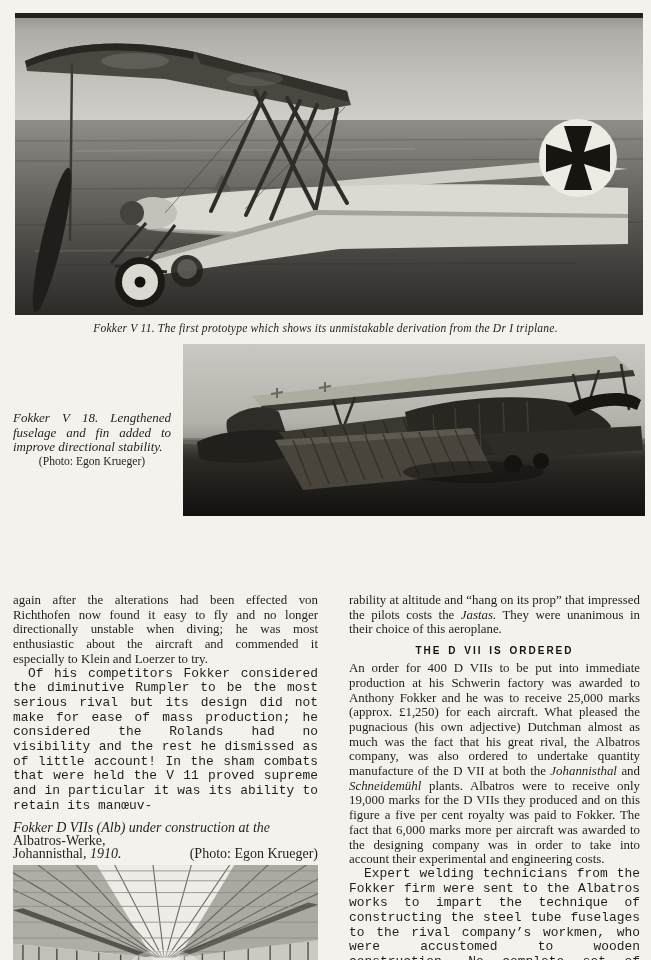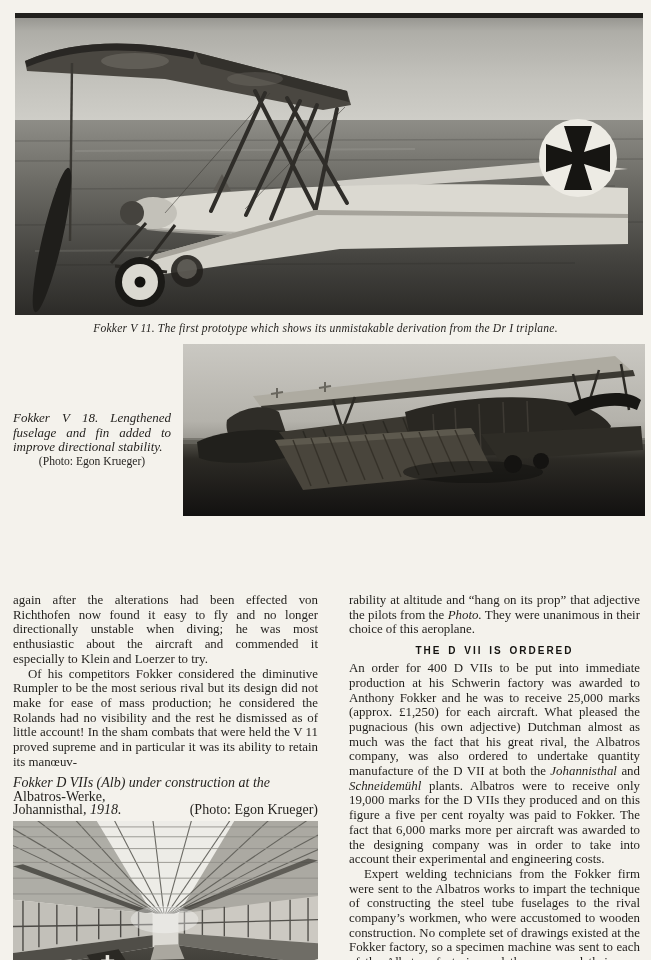--- a/index.html
+++ b/index.html
@@ -16,21 +16,21 @@
   .photo-factory{position:relative;left:0;top:0;width:305px;height:207px;margin-top:5px;}
   .it{font-style:italic;}
   .cap{font-size:11.6px;line-height:14px;}
   .cap-v11{position:absolute;top:322px;left:0;width:651px;text-align:center;letter-spacing:.2px;}
   .cap-v18-block{position:absolute;left:13px;top:411px;width:158px;}
   .cap-v18-text{text-align:justify;font-size:13px;line-height:14.5px;}
   .center{text-align:center;}
   .cols{position:absolute;left:13px;top:558px;width:627px;display:flex;gap:31px;margin-top:35px;}
   .col{width:306px;}
   .body{margin:0;font-size:12.9px;line-height:14.7px;text-align:justify;}
-  .indent{text-indent:15px;}
+  .indent{text-indent:15px;font-family:Liberation Mono, monospace;}
   .heading{
     font-family:"Liberation Sans", sans-serif;font-size:10px;font-weight:bold;
     letter-spacing:2px;word-spacing:2px;text-align:center;margin:8px 0 5px;color:#141310;
   }
   .cap-factory{margin-top:7px;font-size:14px;line-height:13.2px;}
   .cap-row{display:flex;justify-content:space-between;}
 </style>
 </head>
 <body>
 
@@ -211,21 +211,21 @@
 
   <div class="cols">
 
     <div class="col">
       <p class="body"><span>again after the alterations had been effected von Richthofen now found it easy to fly and no longer directionally unstable when diving; he was most enthusiastic about the aircraft and commended it especially to Klein and Loerzer to try.</span></p>
       <p class="body indent"><span>Of his competitors Fokker considered the diminutive Rumpler to be the most serious rival but its design did not make for ease of mass production; he considered the Rolands had no visibility and the rest he dismissed as of little account! In the sham combats that were held the V 11 proved supreme and in particular it was its ability to retain its manœuv-</span></p>
 
       <div class="cap cap-factory">
         <div><span class="it">Fokker D VIIs (Alb) under construction at the </span><span>Albatros-Werke,</span></div>
         <div class="cap-row">
-          <span><span>Johannisthal, </span><span class="it">1918.</span></span>
+          <span><span>Johannisthal, </span><span class="it">1910.</span></span>
           <span>(Photo: Egon Krueger)</span>
         </div>
       </div>
 
       <figure class="photo photo-factory">
         <svg viewBox="0 0 306 210" preserveAspectRatio="none">
           <defs>
             <linearGradient id="floor3" x1="0" y1="0" x2="0" y2="1">
               <stop offset="0" stop-color="#4a4842"></stop>
                 <stop offset="1" stop-color="#1f1e1b"></stop>
@@ -354,20 +354,20 @@
               <rect x="72" y="156" width="2.5" height="6"></rect>
             <rect x="150" y="155" width="2.5" height="6"></rect>
               <rect x="176" y="148" width="2.5" height="6"></rect>
             <rect x="204" y="157" width="2.5" height="6"></rect>
           </g>
         </svg>
       </figure>
     </div>
 
     <div class="col">
-      <p class="body"><span>rability at altitude and “hang on its prop” that adjective the pilots from the </span><span class="it">Photo.</span><span> They were unanimous in their choice of this aeroplane.</span></p>
+      <p class="body"><span>rability at altitude and “hang on its prop” that impressed the pilots costs the </span><span class="it">Jastas.</span><span> They were unanimous in their choice of this aeroplane.</span></p>
       <h2 class="heading">THE D VII IS ORDERED</h2>
       <p class="body"><span>An order for 400 D VIIs to be put into immediate production at his Schwerin factory was awarded to Anthony Fokker and he was to receive 25,000 marks (approx. £1,250) for each aircraft. What pleased the pugnacious (his own adjective) Dutchman almost as much was the fact that his great rival, the Albatros company, was also ordered to undertake quantity manufacture of the D VII at both the </span><span class="it">Johannisthal</span><span> and </span><span class="it">Schneidemühl</span><span> plants. Albatros were to receive only 19,000 marks for the D VIIs they produced and on this figure a five per cent royalty was paid to Fokker. The fact that 6,000 marks more per aircraft was awarded to the designing company was in order to take into account their experimental and engineering costs.</span></p>
       <p class="body indent"><span>Expert welding technicians from the Fokker firm were sent to the Albatros works to impart the technique of constructing the steel tube fuselages to the rival company’s workmen, who were accustomed to wooden construction. No complete set of drawings existed at the Fokker factory, so a specimen machine was sent to each of the Albatros factories and they prepared their own drawings from it! As a result, although all the aircraft looked alike they differed in</span></p>
     </div>
 
   </div>
 </div>
 
 </body></html>

